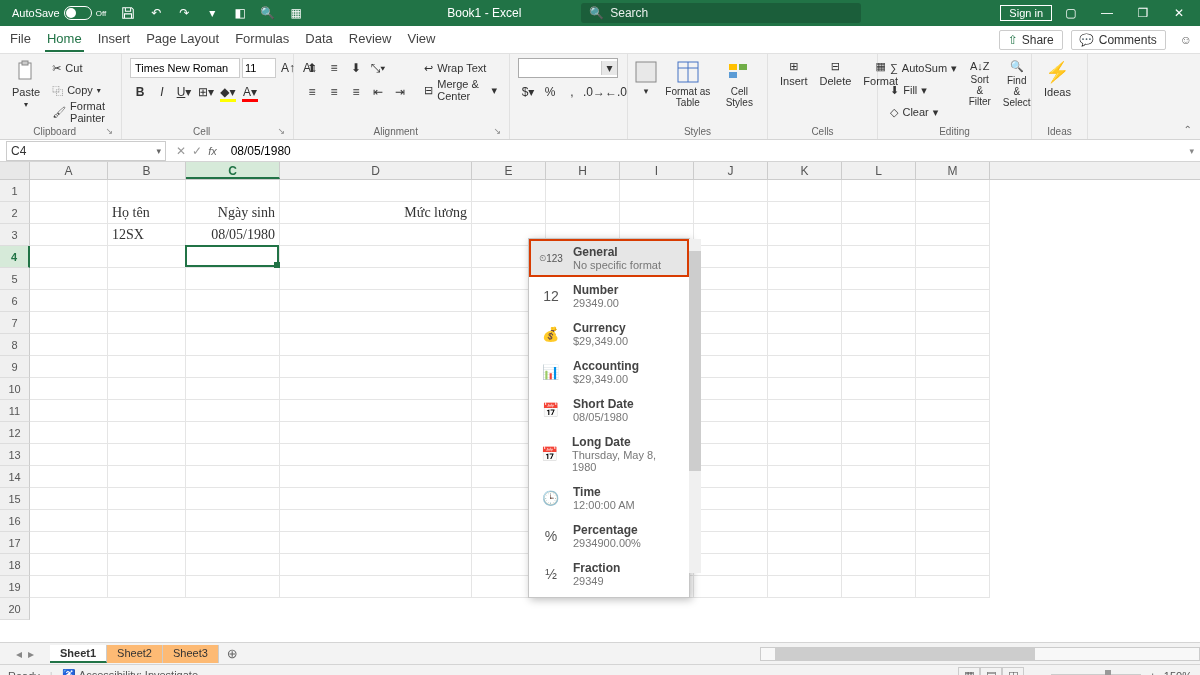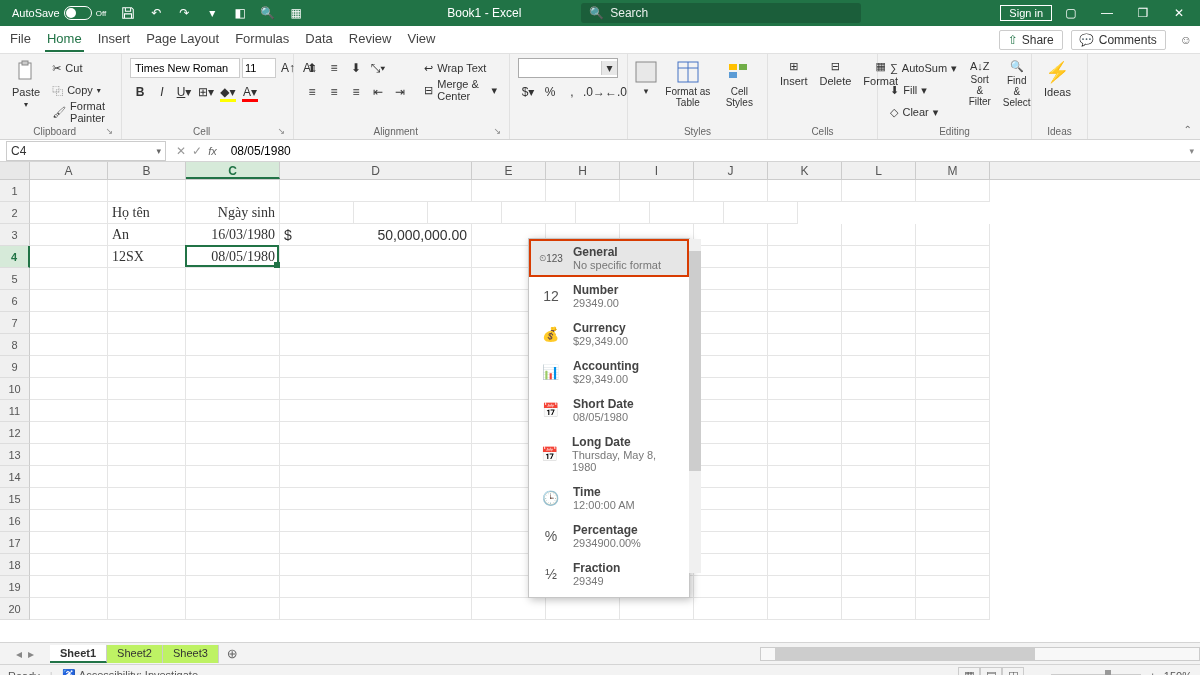--- a/index.html
+++ b/index.html
@@ -80,21 +80,21 @@
 .numfmt-text .fmt-name { font-size: 12px; font-weight: 600; color: #444; }
 .numfmt-text .fmt-sample { font-size: 11px; color: #777; }
 .numfmt-more { text-align: center; padding: 6px 0; font-size: 11px; color: #444; cursor: pointer; border-top: 1px solid #eee; margin-top: 2px; }
 .numfmt-more u { text-decoration: underline; }
 .popup-scroll { position: absolute; right: -12px; top: 0; bottom: 24px; width: 12px; background: #f0f0f0; }
 .popup-scroll-thumb { width: 12px; height: 220px; background: #cdcdcd; margin-top: 12px; }
 
 
 .sheetbar { height: 22px; border-top: 1px solid #d4d4d4; display: flex; align-items: center; background: #f3f3f3; }
 .sheet-nav { width: 50px; display: flex; justify-content: center; gap: 6px; color: #888; }
-.sheet-tab { padding: 2px 10px; font-size: 11px; border-right: 1px solid #ccc; cursor: pointer; background: #bef264; }
+.sheet-tab { padding: 2px 10px; font-size: 11px; border-right: 1px solid #ccc; cursor: pointer; background: #fdba74; }
 .sheet-tab.active { background: #fff; border-bottom: 2px solid #217346; font-weight: 600; }
 .sheet-add { padding: 0 8px; font-size: 13px; color: #666; cursor: pointer; }
 .hscroll { margin-left: auto; width: 440px; height: 14px; border: 1px solid #ccc; background: #f8f8f8; position: relative; }
 .hscroll-thumb { position: absolute; left: 14px; top: 0; bottom: 0; width: 260px; background: #cdcdcd; }
 
 
 .statusbar { height: 22px; background: #f3f3f3; border-top: 1px solid #d4d4d4; display: flex; align-items: center; font-size: 11px; color: #555; padding: 0 8px; }
 .statusbar-right { margin-left: auto; display: flex; align-items: center; gap: 8px; }
 .view-btns { display: flex; gap: 0; }
 .view-btn { width: 22px; height: 18px; border: 1px solid #ccc; display: flex; align-items: center; justify-content: center; cursor: pointer; }
@@ -407,36 +407,21 @@
           <div class="cell" style="width: 74px;"></div>
           <div class="cell" style="width: 74px;"></div>
           <div class="cell" style="width: 74px;"></div>
           <div class="cell" style="width: 74px;"></div>
           <div class="cell" style="width: 74px;"></div>
         </div>
         <div class="cell-row">
           <div class="cell" style="width: 78px;"></div>
           <div class="cell" style="width: 78px;">Họ tên</div>
           <div class="cell right" style="width: 94px;">Ngày sinh</div>
-          <div class="cell" style="width: 74px;"></div>
-          <div class="cell" style="width: 74px;"></div>
-          <div class="cell" style="width: 74px;"></div>
-          <div class="cell" style="width: 74px;"></div>
-          <div class="cell" style="width: 74px;"></div>
-          <div class="cell" style="width: 74px;"></div>
-          <div class="cell" style="width: 74px;"></div>
-        </div>
-        <div class="cell-row">
-          <div class="cell" style="width: 78px;"></div>
-          <div class="cell" style="width: 78px;">An</div>
-          <div class="cell right" style="width: 94px;">16/03/1980</div>
-          <div class="cell right" style="width: 192px; text-align: left;">
-            <span style="float:left">$</span>
-            <span style="float:right">50,000,000.00</span>
-          </div>
+          <div class="cell right" style="width: 192px;">Mức lương</div>
           <div class="cell" style="width: 74px;"></div>
           <div class="cell" style="width: 74px;"></div>
           <div class="cell" style="width: 74px;"></div>
           <div class="cell" style="width: 74px;"></div>
           <div class="cell" style="width: 74px;"></div>
           <div class="cell" style="width: 74px;"></div>
           <div class="cell" style="width: 74px;"></div>
         </div>
         <div class="cell-row">
           <div class="cell" style="width: 78px;"></div>

